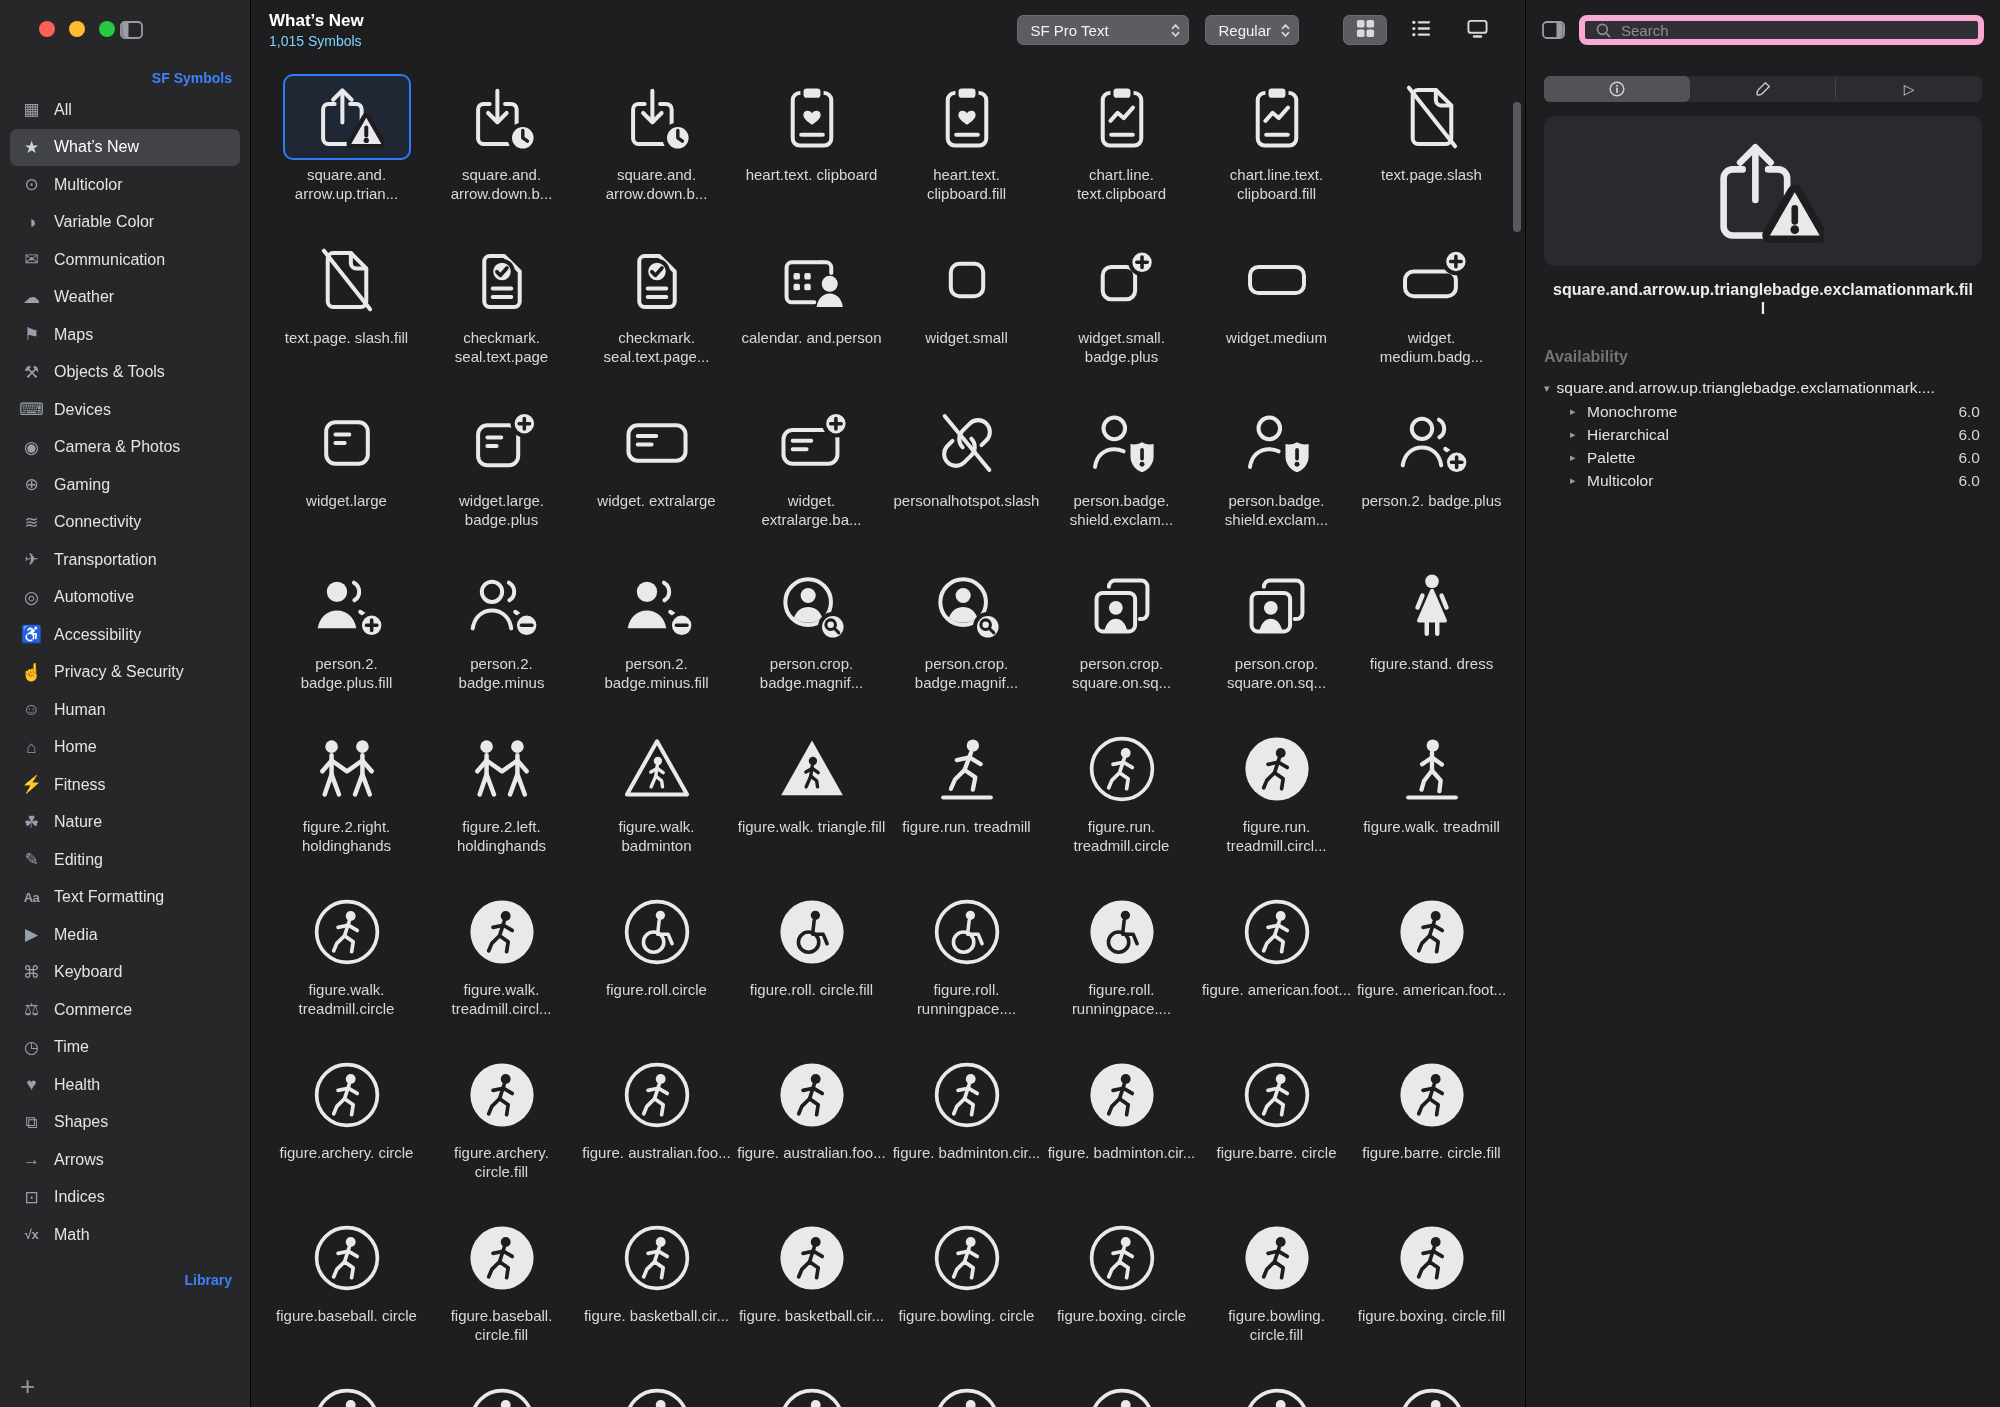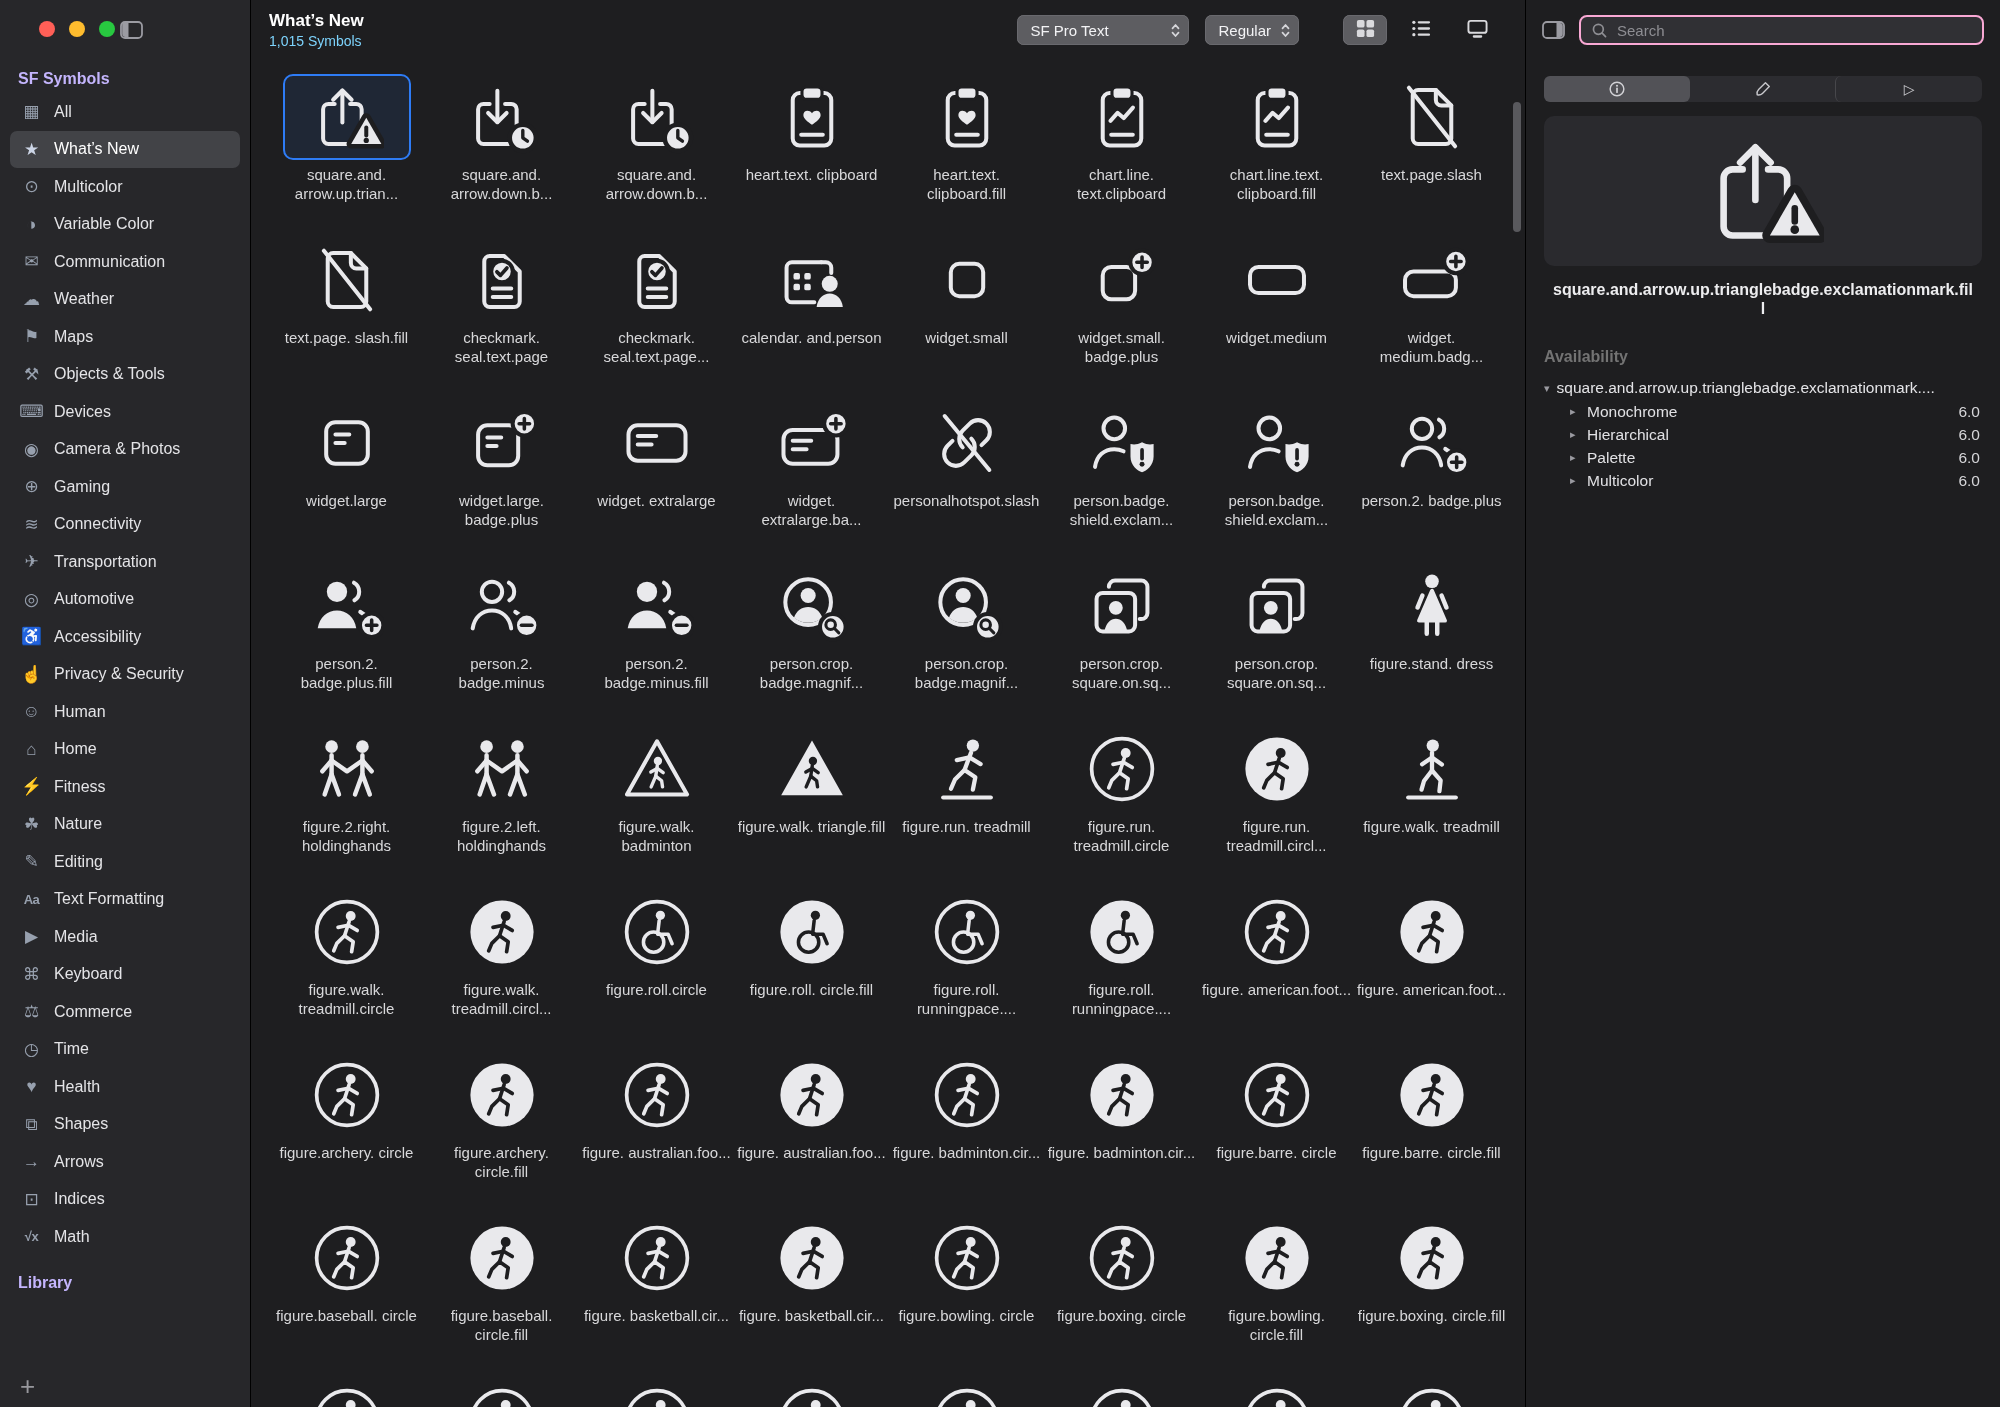--- a/index.html
+++ b/index.html
@@ -8,21 +8,21 @@
 
   
   .sidebar{width:250px;flex:0 0 250px;background:#27272a;border-right:1px solid #000;position:relative;}
   .side-top{height:60px;position:relative;}
   .dot{width:16px;height:16px;border-radius:50%;position:absolute;top:21px;}
   .dot.red{left:39px;background:#ff5f57;}
   .dot.yellow{left:69px;background:#febc2e;}
   .dot.green{left:99px;background:#28c840;}
   .sidebar-toggle{position:absolute;left:120px;top:21px;}
   .side-nav{padding:2px 10px 0;overflow:hidden;height:1230px;}
-  .side-section-header{font-size:16px;font-weight:700;color:#c4b5fd;padding:8px 8px 5px;}
+  .side-section-header{font-size:14px;font-weight:700;color:#3b82f6;padding:8px 8px 5px;text-align:right;}
   .side-section-header.later{margin-top:10px;}
   .side-item{display:flex;align-items:center;height:37.5px;border-radius:7px;padding:0 8px;}
   .side-item.selected{background:#424347;}
   .side-icon{width:27px;font-size:17px;line-height:1;color:#97a0ae;text-align:center;margin-right:9px;flex:0 0 27px;}
   .side-icon.txt{font-size:13px;font-weight:700;letter-spacing:-0.5px;}
   .side-item.selected .side-icon{color:#ccd5e6;}
   .side-label{font-size:16px;color:#e4e4e7;white-space:nowrap;}
   .side-item.selected .side-label{color:#ffffff;}
   .add-row{position:absolute;left:10px;bottom:6px;}
   .add-btn{background:none;border:none;color:#98989d;font-size:26px;line-height:26px;padding:2px 10px;cursor:default;}
@@ -45,21 +45,21 @@
   .tile.selected .icon-box{border-color:#2e7cf6;background:rgba(46,124,246,0.10);}
   .symspan{display:flex;}
   .symspan svg{width:74px;height:74px;}
   .tlabel{margin-top:6px;font-size:15px;line-height:18.5px;color:#d8d8da;text-align:center;max-width:150px;word-break:break-word;overflow-wrap:anywhere;}
   .vscrollbar{position:absolute;top:2px;right:4px;width:8px;bottom:2px;}
   .vthumb{position:absolute;top:40px;height:130px;width:8px;border-radius:4px;background:#59595d;}
 
   
   .inspector{width:474px;flex:0 0 474px;background:#1e1e20;border-left:1px solid #000;position:relative;}
   .insp-toolbar{height:60px;display:flex;align-items:center;padding:0 16px;gap:14px;}
-  .search{flex:1;height:30px;background:#303034;border:2px solid #f9a8d4;border-radius:8px;display:flex;align-items:center;padding:0 10px;gap:7px;box-sizing:border-box;}
+  .search{flex:1;height:30px;background:#303034;border:6px solid #f9a8d4;border-radius:8px;display:flex;align-items:center;padding:0 10px;gap:7px;box-sizing:border-box;}
   .search input{flex:1;background:transparent;border:none;outline:none;color:#e8e8ea;font-size:15px;font-family:"Liberation Sans",sans-serif;min-width:0;}
   .search input::placeholder{color:#8e8e93;}
   .insp-body{padding:16px 18px 0;}
   .insp-tabs{display:flex;background:#2c2c30;border-radius:7px;height:26px;margin-bottom:14px;}
   .itab{flex:1;display:flex;align-items:center;justify-content:center;border-radius:6px;}
   .itab.active{background:#525257;}
   .itab.sep{border-left:1px solid #47474b;}
   .itab .glyph{color:#c9c9cd;font-size:14px;line-height:1;}
   .preview{height:150px;background:#2a2a2e;border-radius:10px;display:flex;align-items:center;justify-content:center;margin-bottom:14px;}
   .preview svg{width:122px;height:122px;}

